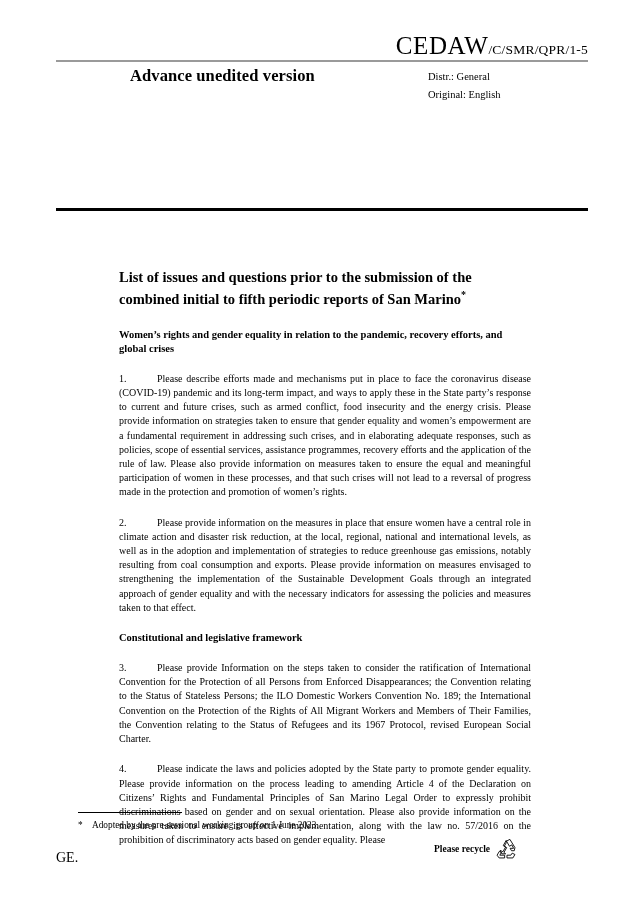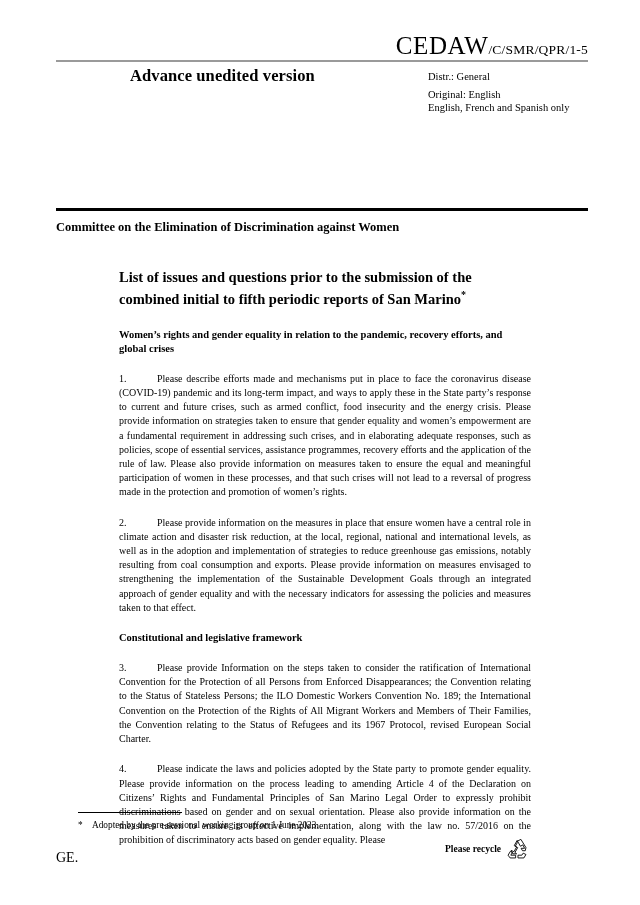--- a/index.html
+++ b/index.html
@@ -162,21 +162,21 @@
   
   .ge-footer {
     position: absolute;
     top: 850px;
     left: 56px;
     font-size: 14px;
   }
   .recycle {
     position: absolute;
     top: 838px;
-    left: 445px;
+    left: 434px;
     display: flex;
     align-items: center;
     gap: 5px;
   }
   .recycle-label {
     font-size: 9.5px;
     font-weight: bold;
   }
   .recycle-icon {
     width: 22px;
@@ -198,27 +198,25 @@
   <div class="header-left">
     <div class="advance-title">Advance unedited version</div>
   </div>
 
   <div class="header-right">
     <div class="distr-block">
       <div class="distr-line">Distr.: General</div>
     </div>
     <div class="orig-block">
       <div class="orig-line">Original: English</div>
-      <div class="orig-line">English, French and Spanish only</div>
     </div>
   </div>
 
   <div class="rule-thick"></div>
 
-  <div class="committee">Committee on the Elimination of Discrimination against Women</div>
 
   <div class="body-col">
 
     <h1 class="doc-title">
       <span>List of issues and questions prior to the submission of the combined initial to fifth periodic reports of San Marino</span><span class="footnote-mark">*</span>
     </h1>
 
     <div class="section-heading">Women’s rights and gender equality in relation to the pandemic, recovery efforts, and global crises</div>
     <p class="para">
       <span class="para-num">1.</span><span>Please describe efforts made and mechanisms put in place to face the coronavirus disease (COVID-19) pandemic and its long-term impact, and ways to apply these in the State party’s response to current and future crises, such as armed conflict, food insecurity and the energy crisis. Please provide information on strategies taken to ensure that gender equality and women’s empowerment are a fundamental requirement in addressing such crises, and in elaborating adequate responses, such as policies, scope of essential services, assistance programmes, recovery efforts and the application of the rule of law. Please also provide information on measures taken to ensure the equal and meaningful participation of women in these processes, and that such crises will not lead to a reversal of progress made in the protection and promotion of women’s rights.</span>

